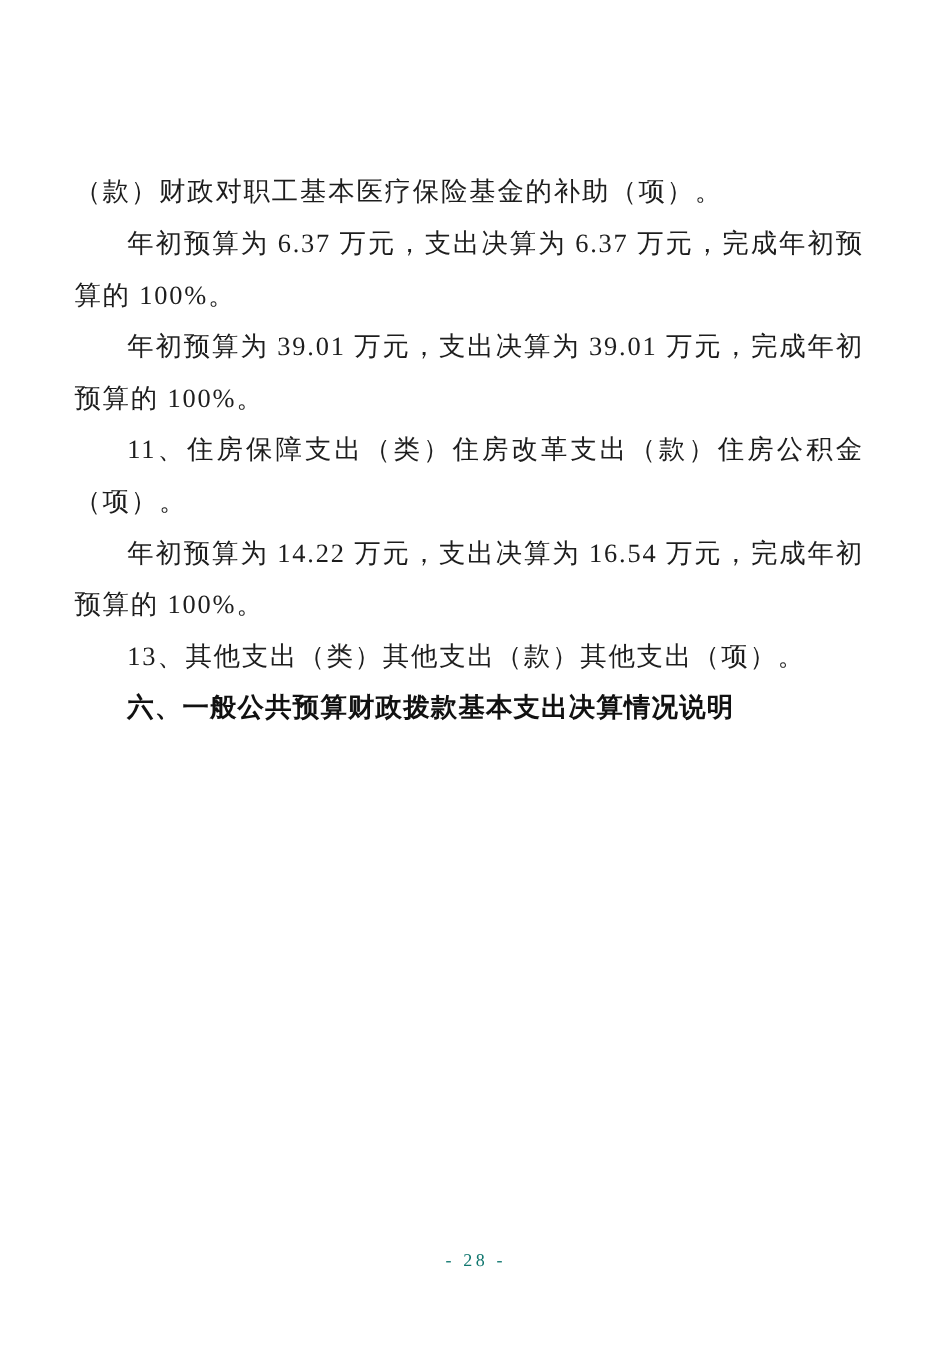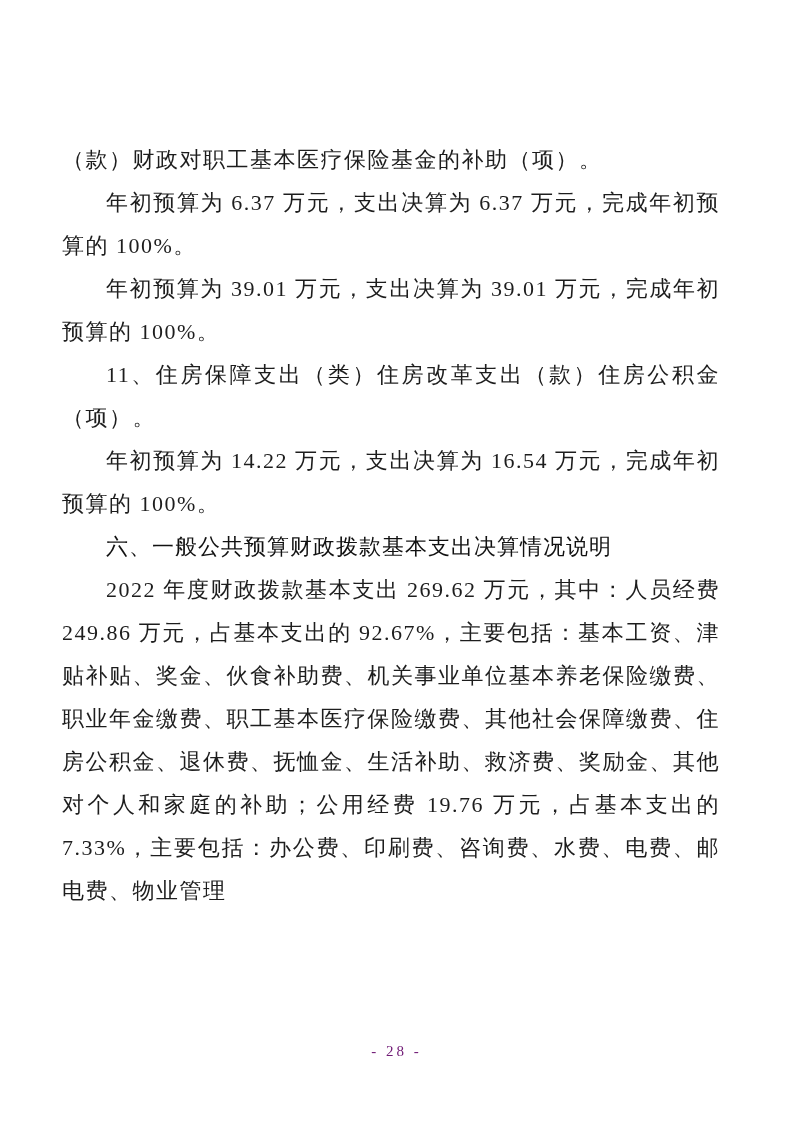--- a/index.html
+++ b/index.html
@@ -35,47 +35,47 @@
     text-indent: 2em;
     letter-spacing: 1.5px;
   }
   .para.no-indent {
     text-indent: 0;
   }
   .heading {
     margin: 0;
     font-size: 22px;
     line-height: 43px;
-    font-weight: normal;
+    font-weight: bold;
     text-indent: 2em;
     letter-spacing: 1px;
     font-family: "Liberation Sans", "DejaVu Sans", sans-serif;
     color: #111111;
   }
   .page-footer {
     position: absolute;
     left: 0;
     right: 0;
     bottom: 62px;
     text-align: center;
     font-size: 15px;
     letter-spacing: 3px;
-    color: #701a75;
+    color: #0f766e;
     font-family: "Liberation Serif", "DejaVu Serif", serif;
   }
 </style>
 </head>
 <body>
 
 <div class="page">
   <main class="content">
     <p class="para no-indent">（款）财政对职工基本医疗保险基金的补助（项）。</p>
     <p class="para">年初预算为 6.37 万元，支出决算为 6.37 万元，完成年初预算的 100%。</p>
     <p class="para">年初预算为 39.01 万元，支出决算为 39.01 万元，完成年初预算的 100%。</p>
     <p class="para">11、住房保障支出（类）住房改革支出（款）住房公积金（项）。</p>
     <p class="para">年初预算为 14.22 万元，支出决算为 16.54 万元，完成年初预算的 100%。</p>
+    <p class="para">13、其他支出（类）其他支出（款）其他支出（项）。</p>
     <h2 class="heading">六、一般公共预算财政拨款基本支出决算情况说明</h2>
-    <p class="para">2022 年度财政拨款基本支出 269.62 万元，其中：人员经费 249.86 万元，占基本支出的 92.67%，主要包括：基本工资、津贴补贴、奖金、伙食补助费、机关事业单位基本养老保险缴费、职业年金缴费、职工基本医疗保险缴费、其他社会保障缴费、住房公积金、退休费、抚恤金、生活补助、救济费、奖励金、其他对个人和家庭的补助；公用经费 19.76 万元，占基本支出的 7.33%，主要包括：办公费、印刷费、咨询费、水费、电费、邮电费、物业管理</p>
   </main>
   <footer class="page-footer">
     <span>- 28 -</span>
   </footer>
 </div>
 
 </body></html>

